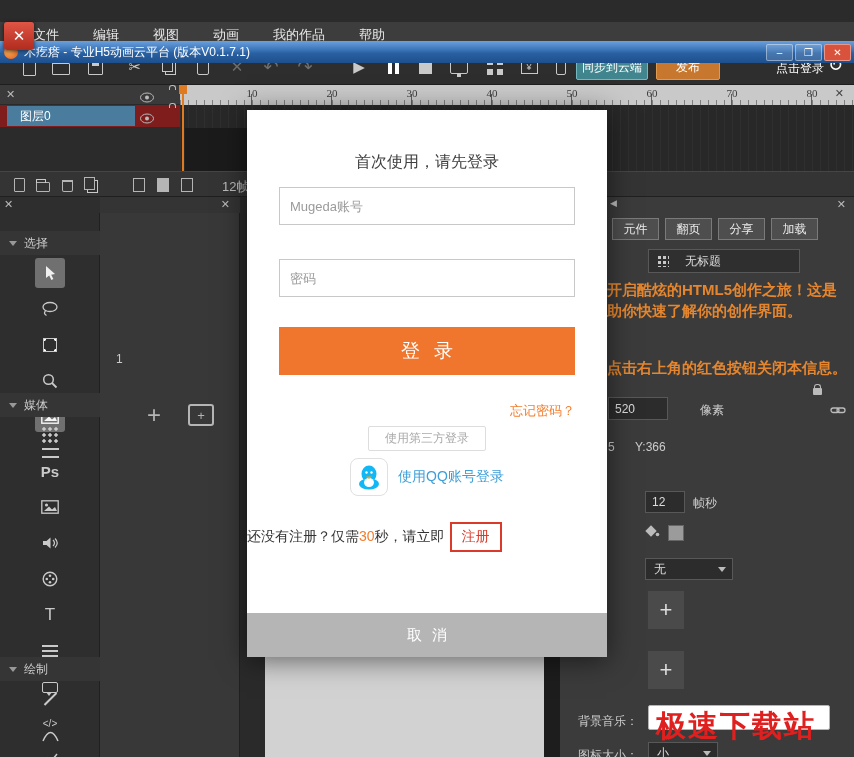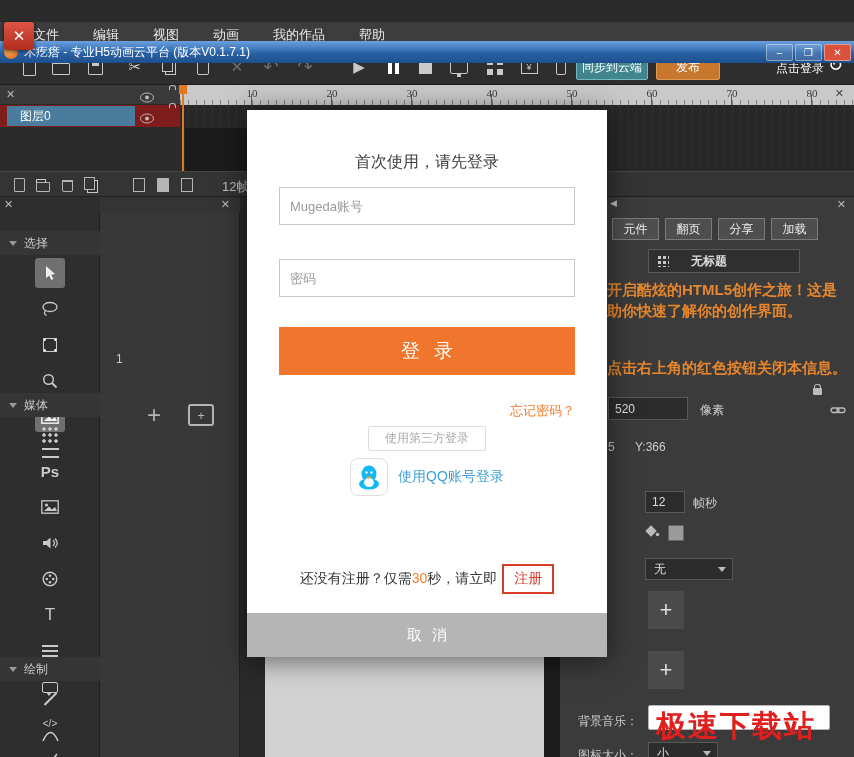--- a/index.html
+++ b/index.html
@@ -119,25 +119,25 @@
   #insert-page { position:absolute; left:88px; top:191px; width:26px; height:22px; border:2px solid #b5b5b5; border-radius:3px; color:#b5b5b5; font-size:13px; display:flex; align-items:center; justify-content:center; }
 
   
   #canvas-area { position:absolute; left:240px; top:213px; width:320px; height:544px; background:#2a2a2a; }
   #canvas-page { position:absolute; left:25px; top:20px; width:280px; height:524px; background:#d2d2d2; }
   #canvas-gutter { position:absolute; left:304px; top:0; width:16px; height:544px; background:#1d1d1d; }
 
   
   #right-panel { position:absolute; left:560px; top:213px; width:294px; height:544px; background:#3b3b3b; color:#ccc; font-size:12px; }
   .rp-tab { position:absolute; top:5px; width:47px; height:22px; background:#4e4e4e; border:1px solid #7a7a7a; color:#ececec; font-size:12px; display:flex; align-items:center; justify-content:center; }
-  #doc-title-field { position:absolute; left:88px; top:36px; width:152px; height:24px; background:#2f2f2f; border:1px solid #585858; display:flex; align-items:center; gap:22px; padding-left:8px; color:#ddd;font-weight:bold; }
+  #doc-title-field { position:absolute; left:88px; top:36px; width:152px; height:24px; background:#2f2f2f; border:1px solid #585858; display:flex; align-items:center; gap:16px; padding-left:8px; color:#ddd; }
   #doc-title-field .sh-dots { width:12px; height:12px; background-size:5px 5px; }
   .tip { position:absolute; left:47px; color:#e5862e; font-size:15px; font-weight:bold; white-space:nowrap; }
   .rp-input { position:absolute; background:#2c2c2c; border:1px solid #585858; color:#ddd; font-size:12px; padding-left:6px; }
-  #width-input { left:48px; top:184px; width:80px; height:23px; }
+  #width-input { left:48px; top:184px; width:60px; height:23px; }
   #unit-label { position:absolute; left:140px; top:189px; }
   #lock-mini { position:absolute; left:253px; top:170px; }
   #link-mini { position:absolute; left:270px; top:190px; }
   #x-partial { position:absolute; left:48px; top:227px; }
   #y-value { position:absolute; left:75px; top:227px; }
   #fps-input { left:85px; top:278px; width:40px; height:22px; }
   #fps-unit { position:absolute; left:133px; top:282px; }
   #bucket-mini { position:absolute; left:83px; top:310px; }
   #swatch { position:absolute; left:108px; top:312px; width:16px; height:16px; background:#9b9b9b; border:1px solid #666; }
   .dd { position:absolute; background:#2c2c2c; border:1px solid #585858; color:#ddd; display:flex; align-items:center; padding-left:8px; }
@@ -157,21 +157,21 @@
   .lm-input::placeholder { color:#9b9b9b; }
   #lm-account { top:77px; } #lm-password { top:149px; }
   #lm-login-btn { position:absolute; left:32px; top:217px; width:296px; height:48px; background:#f0762d; color:#fff; font-size:19px;
     display:flex; align-items:center; justify-content:center; letter-spacing:14px; text-indent:14px; }
   #lm-forgot { position:absolute; right:32px; top:292px; color:#f57d2c; font-size:13px; }
   #lm-divider { position:absolute; top:316px; width:100%; text-align:center; }
   #lm-divider span { display:inline-block; border:1px solid #ddd; color:#aaa; font-size:12px; padding:3px 16px; background:#fff; border-radius:2px; }
   #lm-qq-row { position:absolute; top:348px; width:100%; display:flex; align-items:center; justify-content:center; gap:10px; }
   #lm-qq-icon { width:38px; height:38px; border:1px solid #e0e0e0; border-radius:8px; background:#fff; display:flex; align-items:center; justify-content:center; }
   #lm-qq-label { color:#3c9fd8; font-size:14px; }
-  #lm-register { position:absolute; top:454px; width:100%; text-align:center; font-size:14px; color:#333; }
+  #lm-register { position:absolute; top:412px; width:100%; text-align:left; font-size:14px; color:#333; }
   #lm-register .sec { color:#f07d2d; }
   #lm-register-link { display:inline-block; color:#d93a2a; border:2px solid #d93a2a; padding:4px 10px; margin-left:5px; font-size:14px; background:#fff; }
   #lm-cancel { position:absolute; left:0; bottom:0; width:100%; height:44px; background:#b5b5b5; color:#fff; font-size:15px;
     display:flex; align-items:center; justify-content:center; letter-spacing:10px; text-indent:10px; }
 
   #watermark { position:absolute; left:656px; top:706px; color:#e01f1f; font-size:30px; font-weight:bold; letter-spacing:2px; z-index:20; }
 </style>
 </head>
 <body>
 

